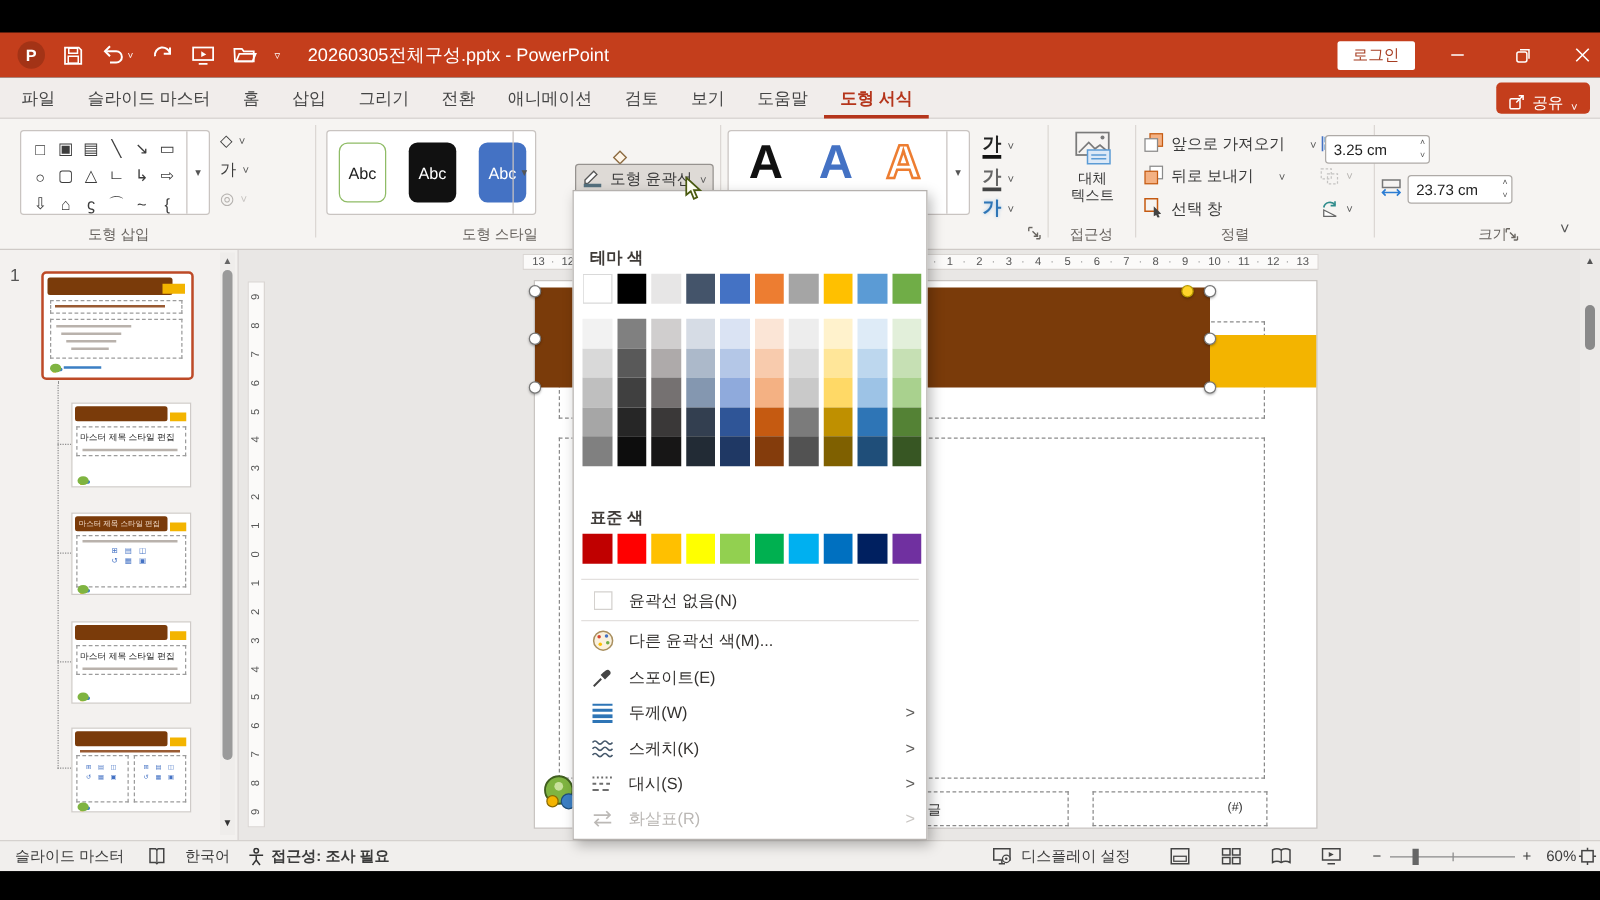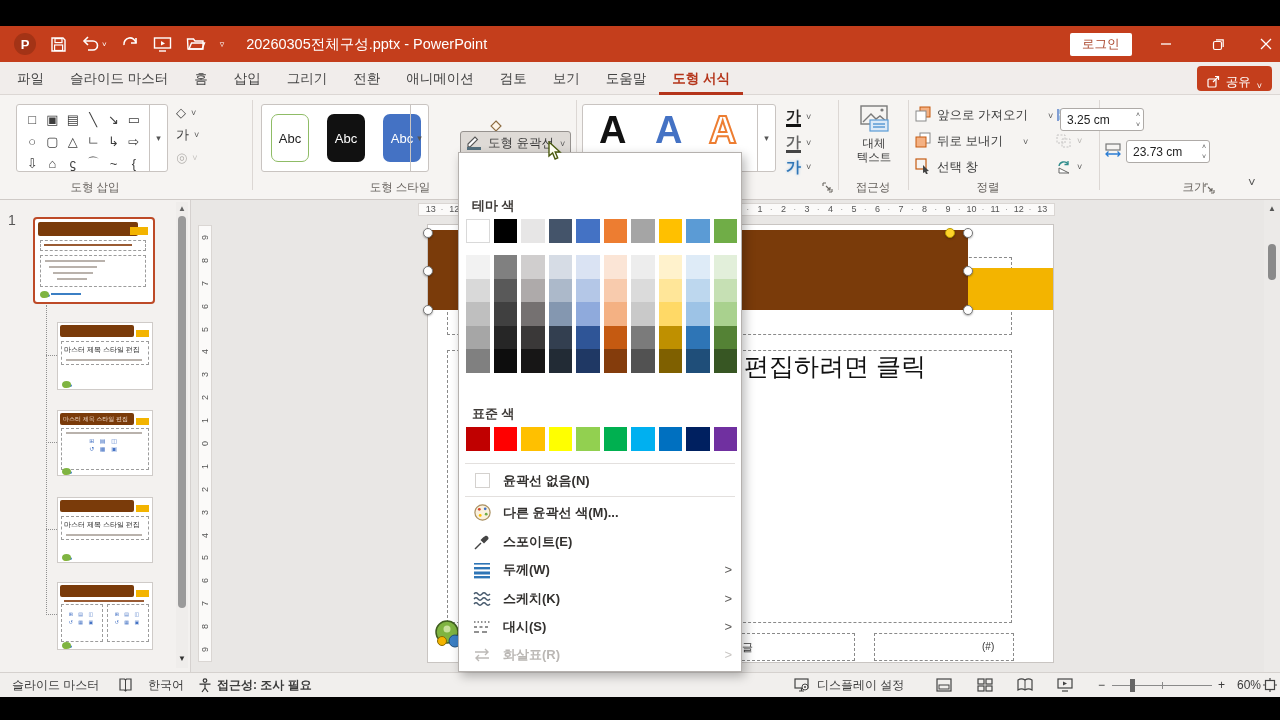--- a/index.html
+++ b/index.html
@@ -85,21 +85,21 @@
   .toggle i{position:absolute;left:1px;top:1px;width:13px;height:13px;border-radius:50%;background:#c2c2c2;}
   .menu-heading{position:absolute;left:13px;font-size:13px;font-weight:bold;color:#3f3b38;}
   .swrow{position:absolute;left:7px;display:flex;gap:4px;}
   .sw{width:23.5px;height:23.5px;}
   .sw.white{box-shadow:inset 0 0 0 1px #d9d9d9;}
   .varcol{display:flex;flex-direction:column;}
   .var{width:23.5px;height:23.6px;}
   .menu-sep{position:absolute;left:6px;right:6px;height:1px;background:#e3e0de;}
   .menu-row{position:absolute;left:0;width:284px;height:29px;display:flex;align-items:center;gap:11px;padding-left:13px;}
   .menu-row .micon{width:20px;height:20px;display:flex;align-items:center;justify-content:center;}
-  .menu-row .lbl{font-size:13px;color:#33312f;font-weight:bold;}
+  .menu-row .lbl{font-size:13px;color:#33312f;}
   .menu-row.disabled .lbl{color:#bab7b4;}
   .menu-row .sub{position:absolute;right:11px;font-size:13px;color:#5f5d5b;}
   .menu-row.disabled .sub{color:#c9c6c3;}
   .sw-empty{width:15px;height:15px;background:#fff;box-shadow:inset 0 0 0 1px #d4d1ce;}
 
   
   #statusbar{left:0;top:672px;width:1280px;height:25px;background:#f1efed;border-top:1px solid #d5d1ce;font-size:12px;color:#3b3b3b;}
   #statusbar .sitem{position:absolute;top:0;height:24px;display:flex;align-items:center;gap:5px;white-space:nowrap;}
   .zoom-track{width:100px;height:1px;background:#8a8a8a;position:relative;}
   .zoom-thumb{position:absolute;left:18px;top:-6px;width:5px;height:13px;background:#666;}
@@ -505,21 +505,20 @@
       <span class="vcell">7</span>
       <span class="vcell">8</span>
       <span class="vcell">9</span>
     </div>
 
   <div id="slide"></div>
   <div class="ph-dash" style="left:447px;top:57px;width:565px;height:78px;"></div>
   <div class="ph-dash" style="left:447px;top:150px;width:565px;height:273px;"></div>
   <div class="ph-dash" style="left:687px;top:433px;width:168px;height:28px;"></div>
   <div class="ph-dash" style="left:874px;top:433px;width:140px;height:28px;"></div>
-  <span id="body-text">편집하려면 클릭</span>
   <span class="ph-small-text" style="left:742px;top:440px;">글</span>
   <span class="ph-small-text" style="left:982px;top:441px;font-size:10px;">(#)</span>
 
   <div id="banner"></div>
   <div id="accent"></div>
 
   <div class="handle" style="left:428px;top:33px;"></div>
   <div class="handle" style="left:428px;top:71px;"></div>
   <div class="handle" style="left:428px;top:110px;"></div>
   <div class="handle rot" style="left:950px;top:33px;"></div>

